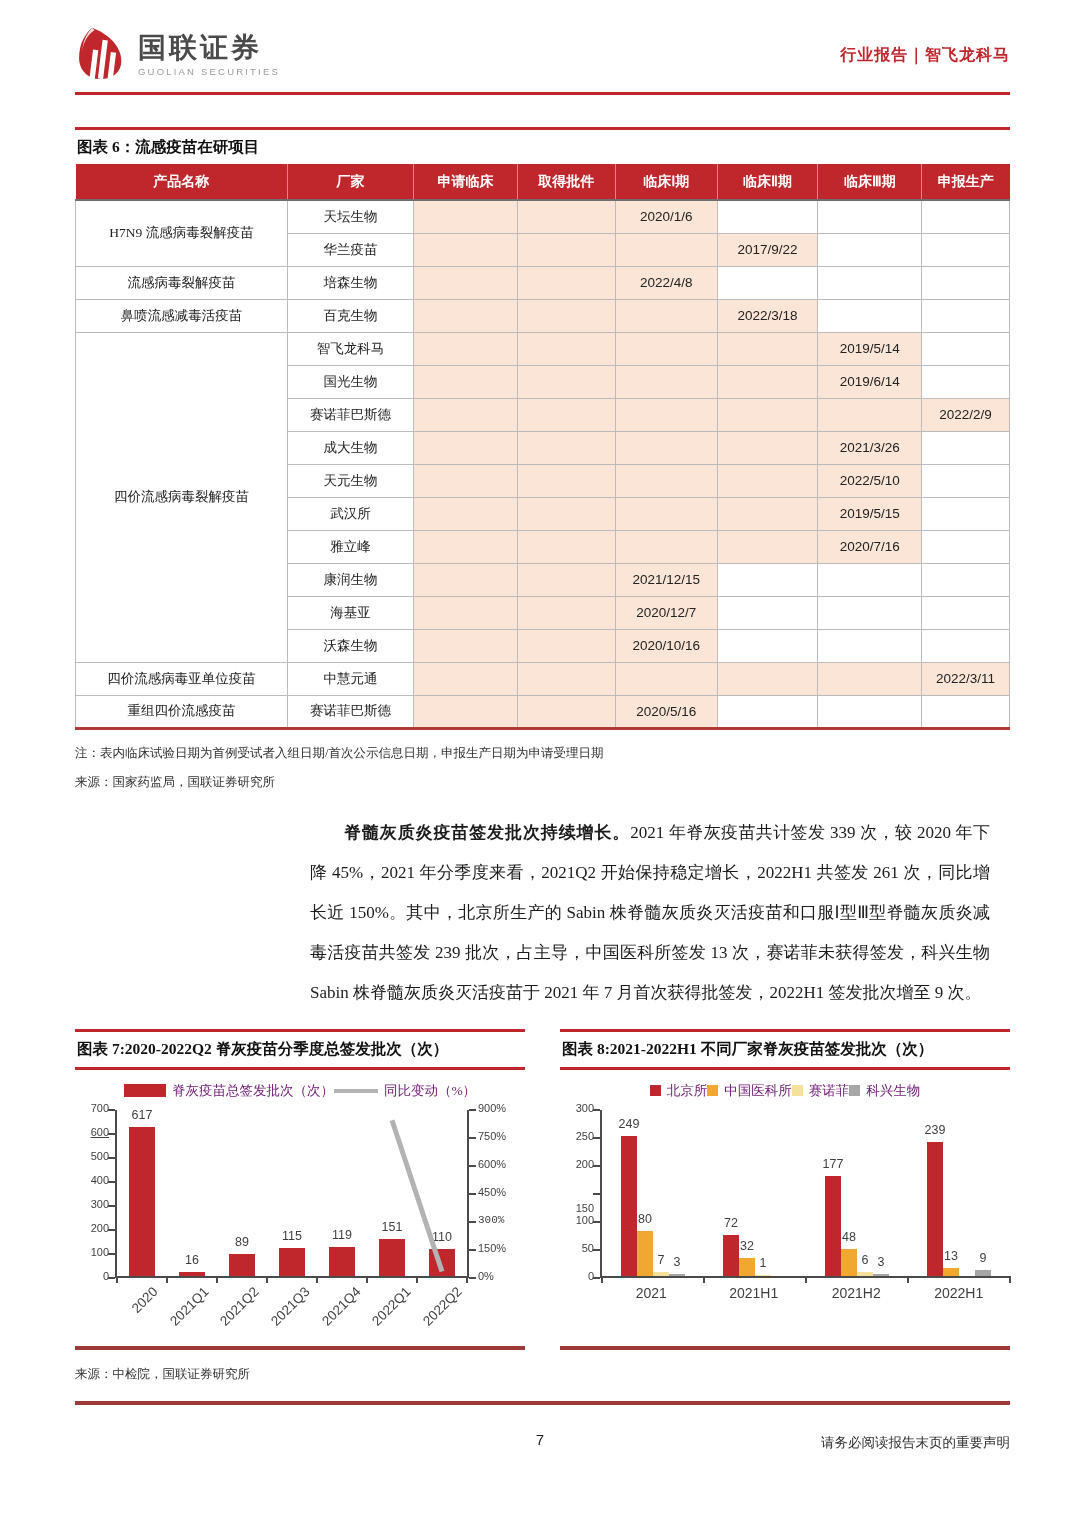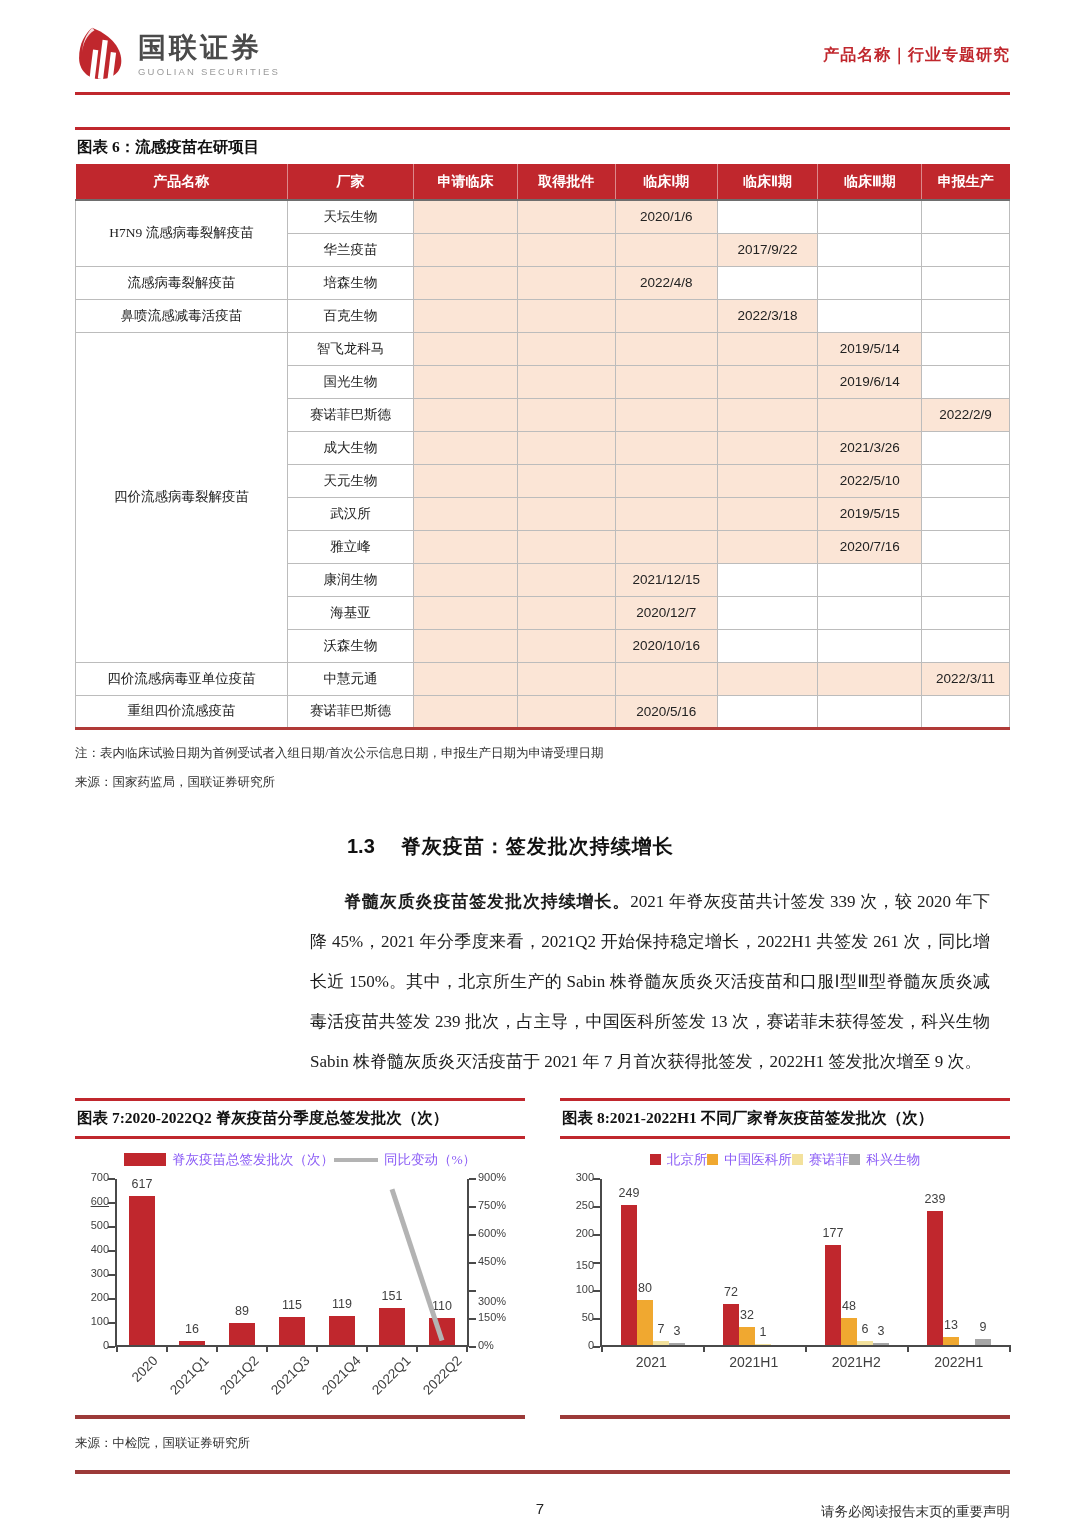--- a/index.html
+++ b/index.html
@@ -52,21 +52,21 @@
     line-height: 40px; text-align: justify; text-indent: 2em; color: #1c1c1c; }
   .sec-para b { letter-spacing: .5px; }
 
   
   .charts-row { display: flex; gap: 35px; margin-top: 16px; }
   .figure { flex: 1; border-bottom: 4px solid #9c3a39; padding-bottom: 10px; display: flex; flex-direction: column; }
   .fig-chart-title { border-top: 3px solid #c0272d; border-bottom: 3px solid #c0272d;
     font-family: "Liberation Serif", serif; font-weight: bold; font-size: 15.5px;
     color: #111; padding: 7px 2px; }
   .legend { display: flex; justify-content: center; align-items: center; 
-    margin-top: 12px; font-family: "Liberation Serif", serif; font-size: 13.5px; color: #8b5cf6; }
+    margin-top: 12px; font-family: "Liberation Serif", serif; font-size: 13.5px; color: #701a75; }
   .legend .li { display: inline-flex; align-items: center; gap: 6px; white-space: nowrap; }
   .swatch-bar { width: 42px; height: 13px; background: #c0272d; display: inline-block; }
   .swatch-line { width: 44px; height: 4px; background: #b3b3b3; display: inline-block; }
   .sq { width: 11px; height: 11px; display: inline-block; }
   .chart-body { display: flex; align-items: flex-start; margin-top: 10px; }
   .yaxis { position: relative; width: 40px; height: 168px; flex: none; }
   .yaxis-r { position: relative; width: 56px; height: 168px; flex: none; }
   .ytick { position: absolute; right: 6px; font-size: 11px; color: #3f3f3f; }
   .ytick.r { right: auto; left: 9px; }
   .plot { position: relative; height: 168px; flex: 1;
@@ -115,21 +115,21 @@
             <rect x="42" y="33" width="6.5" height="33" transform="rotate(7 45 50)"></rect>
           </g>
           <path d="M21 3 C13 12 9 22 9 34 C9 24 14 12 24 6 Z" fill="#ffffff" opacity="0.85"></path>
         </svg>
       </span>
       <span>
         <div class="logo-text-cn">国联证券</div>
         <div class="logo-text-en">GUOLIAN SECURITIES</div>
       </span>
     </div>
-    <div class="header-right">产品名称｜行业专题研究</div>
+    <div class="header-right">行业报告｜智飞龙科马</div>
   </div>
   <div class="header-rule mx"></div>
 
   <div class="fig6 mx">
     <div class="fig6-titlebar">图表 6：流感疫苗在研项目</div>
     <table class="flu">
         <colgroup>
           <col style="width: 22.7%;">
           <col style="width: 13.5%;">
           <col style="width: 11.1%;">
@@ -302,24 +302,20 @@
             <td class="stage"></td>
             <td class="stage"></td>
           </tr>
         </tbody>
       </table>
     <div class="fig-note">注：表内临床试验日期为首例受试者入组日期/首次公示信息日期，申报生产日期为申请受理日期</div>
     <div class="fig-src">来源：国家药监局，国联证券研究所</div>
   </div>
 
   <div class="sec">
-    <div class="sec-heading">
-      <span class="num">1.3</span>
-      <span class="txt">脊灰疫苗：签发批次持续增长</span>
-    </div>
     <p class="sec-para"><b>脊髓灰质炎疫苗签发批次持续增长。</b><span>2021 年脊灰疫苗共计签发 339 次，较 2020 年下降 45%，2021 年分季度来看，2021Q2 开始保持稳定增长，2022H1 共签发 261 次，同比增长近 150%。其中，北京所生产的 Sabin 株脊髓灰质炎灭活疫苗和口服Ⅰ型Ⅲ型脊髓灰质炎减毒活疫苗共签发 239 批次，占主导，中国医科所签发 13 次，赛诺菲未获得签发，科兴生物 Sabin 株脊髓灰质炎灭活疫苗于 2021 年 7 月首次获得批签发，2022H1 签发批次增至 9 次。</span></p>
   </div>
 
   <div class="charts-row mx">
 
     <div class="figure">
       <div class="fig-chart-title">图表 7:2020-2022Q2 脊灰疫苗分季度总签发批次（次）</div>
       <div class="legend">
         <span class="li">
           <span class="swatch-bar"></span>
@@ -379,21 +375,21 @@
             <div class="tickmark-x" style="left: calc(71.4286% - 1px);"></div>
             <div class="tickmark-x" style="left: calc(85.7143% - 1px);"></div>
             <div class="tickmark-x" style="left: calc(100% - 1px);"></div>
             <svg viewBox="0 0 100 168" preserveAspectRatio="none" class="linesvg">
               <polyline points="78.57142857142857,10.453333333333319 92.85714285714286,163.52" fill="none" stroke="#b3b3b3" stroke-width="5" vector-effect="non-scaling-stroke"></polyline>
             </svg>
           </div>
         <div class="yaxis-r">
             <div class="ytick r" style="top: 160px;">0%</div>
             <div class="ytick r" style="top: 132px;">150%</div>
-            <div class="ytick r" style="top: 116px;">300%</div>
+            <div class="ytick r" style="top: 104px; font-family: Liberation Mono, monospace;">300%</div>
             <div class="ytick r" style="top: 76px;">450%</div>
             <div class="ytick r" style="top: 48px;">600%</div>
             <div class="ytick r" style="top: 20px;">750%</div>
             <div class="ytick r" style="top: -8px;">900%</div>
           </div>
       </div>
       <div class="xrow">
         <div class="xspacer-l"></div>
         <div class="c7x">
             <div class="c7xlabel" style="left: calc(7.14286% + 10px);">2020</div>
@@ -426,21 +422,21 @@
           <span class="li">
             <span class="sq" style="background: rgb(166, 166, 166);"></span>
             <span>科兴生物</span>
           </span>
         </div>
       <div class="chart-body">
         <div class="yaxis">
             <div class="ytick" style="top: 160px;">0</div>
             <div class="ytick" style="top: 132px;">50</div>
             <div class="ytick" style="top: 104px;">100</div>
-            <div class="ytick" style="top: 80px; text-align: center;">150</div>
+            <div class="ytick" style="top: 92px; text-align: center;">150</div>
             <div class="ytick" style="top: 48px;">200</div>
             <div class="ytick" style="top: 20px;">250</div>
             <div class="ytick" style="top: -8px;">300</div>
           </div>
         <div class="plot">
             <div class="tickmark-l" style="top: 167px;"></div>
             <div class="tickmark-l" style="top: 139px;"></div>
             <div class="tickmark-l" style="top: 111px;"></div>
             <div class="tickmark-l" style="top: 83px;"></div>
             <div class="tickmark-l" style="top: 55px;"></div>

